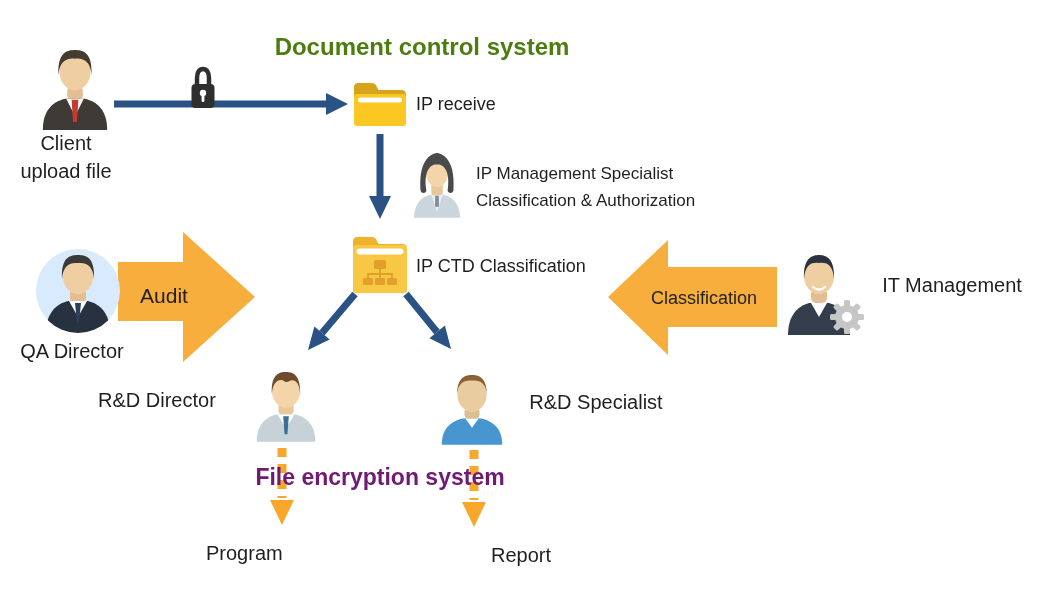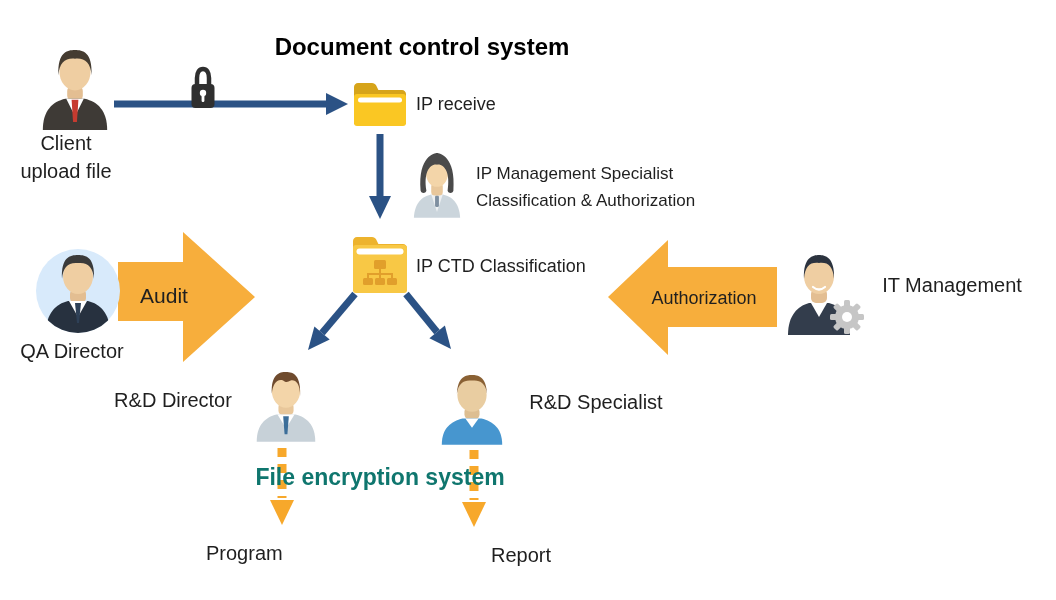--- a/index.html
+++ b/index.html
@@ -6,23 +6,23 @@
   .canvas {
     position:relative; width:1056px; height:600px; background:#ffffff;
     font-family:"Liberation Sans", sans-serif; overflow:hidden; color:#1f1f1f;
   }
   .abs { position:absolute; }
   .overlay { position:absolute; left:0; top:0; z-index:1; pointer-events:none; }
   .icon { z-index:2; }
   .lbl { z-index:3; white-space:nowrap; }
 
   [data-name="diagram-title"] { left:252px; top:33px; width:340px; text-align:center;
-    font-size:24px; font-weight:bold; color:#000000; }
+    font-size:24px; font-weight:bold; color:#4d7c0f; }
   [data-name="file-encryption-title"] { left:240px; top:464px; width:280px; text-align:center;
-    font-size:23px; font-weight:bold; color:#0f766e; }
+    font-size:23px; font-weight:bold; color:#701a75; }
 
   [data-name="client-avatar"] { left:36px; top:44px; }
   [data-name="client-label"] { left:0px; top:129px; width:132px; text-align:center;
     font-size:20px; line-height:28px; }
   [data-name="lock-icon"] { left:188px; top:66px; }
   [data-name="transport-label"] { left:133px; top:113px; font-size:17px; line-height:27px; }
 
   [data-name="ip-receive-folder-icon"] { left:352px; top:76px; }
   [data-name="ip-receive-label"] { left:416px; top:94px; font-size:18px; }
 
@@ -36,21 +36,21 @@
   [data-name="qa-director-label"] { left:0px; top:340px; width:144px; text-align:center; font-size:20px; }
 
   [data-name="audit-label"] { left:118px; top:284px; width:92px; text-align:center; font-size:21px; }
   [data-name="authorization-label"] { left:636px; top:288px; width:136px; text-align:center; font-size:18px; }
 
   [data-name="it-specialist-avatar"] { left:783px; top:251px; }
   [data-name="it-specialist-label"] { left:856px; top:271px; width:192px; text-align:center;
     font-size:20px; line-height:28px; }
 
   [data-name="rd-director-avatar"] { left:252px; top:368px; }
-  [data-name="rd-director-label"] { left:98px; top:389px; width:150px; text-align:center; font-size:20px; }
+  [data-name="rd-director-label"] { left:98px; top:389px; width:150px; text-align:left; font-size:20px; }
 
   [data-name="rd-specialist-avatar"] { left:438px; top:371px; }
   [data-name="rd-specialist-label"] { left:510px; top:391px; width:172px; text-align:center; font-size:20px; }
 
   [data-name="program-label"] { left:206px; top:542px; width:100px; text-align:left; font-size:20px; }
   [data-name="report-label"] { left:471px; top:544px; width:100px; text-align:center; font-size:20px; }
 </style>
 </head>
 <body>
 
@@ -170,21 +170,21 @@
         <path d="M26,30 C25,8 34,6 42,6 C50,6 59,8 58,30 C57,18 52,13 42,14 C32,13 27,18 26,30 Z" fill="#3A3A3A"></path>
         <path d="M10,84 C10,64 20,55 32,52 L52,52 C64,55 74,64 74,84 Z" fill="#27313F"></path>
         <path d="M33,52 L42,68 L51,52 Z" fill="#ffffff"></path>
         <path d="M39,54 L45,54 L43,74 L41,74 Z" fill="#2E4057"></path>
       </g>
     </svg>
   </span>
   <div class="abs lbl" data-name="qa-director-label">QA Director</div>
 
   <div class="abs lbl" data-name="audit-label">Audit</div>
-  <div class="abs lbl" data-name="authorization-label">Authorization</div>
+  <div class="abs lbl" data-name="authorization-label">Classification</div>
 
   <span class="abs icon" data-name="it-specialist-avatar">
     <svg width="88" height="84" viewBox="0 0 88 84" data-name="it-person-icon">
       <rect x="28" y="38" width="16" height="14" rx="5" fill="#E3BE92"></rect>
       <ellipse cx="36" cy="25" rx="15" ry="18" fill="#EFCEA2"></ellipse>
       <path d="M30,36 Q36,41 42,36" stroke="#ffffff" stroke-width="2.2" fill="none" stroke-linecap="round"></path>
       <path d="M21,28 C20,6 30,4 36,4 C42,4 52,6 51,28 C50,15 45,11 36,12 C27,11 22,15 21,28 Z" fill="#2C333F"></path>
       <path d="M5,84 C5,64 15,55 26,52 L46,52 C58,55 67,64 67,84 Z" fill="#333D4C"></path>
       <path d="M28,52 L36,66 L44,52 Z" fill="#ffffff"></path>
       <g transform="translate(64,66)" fill="#C6C6C6" data-name="gear-icon">

